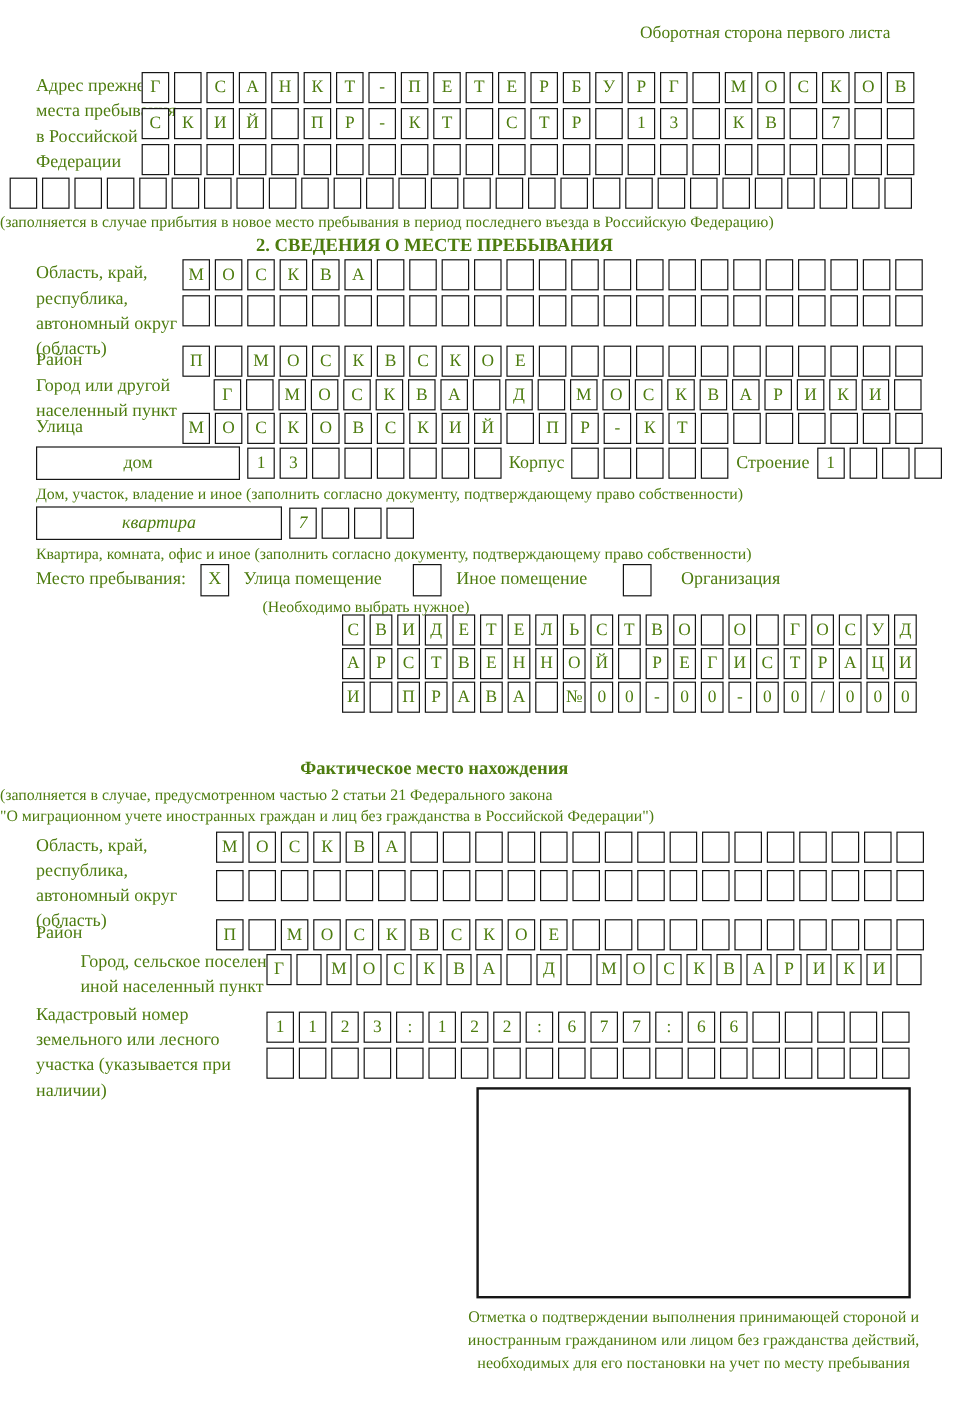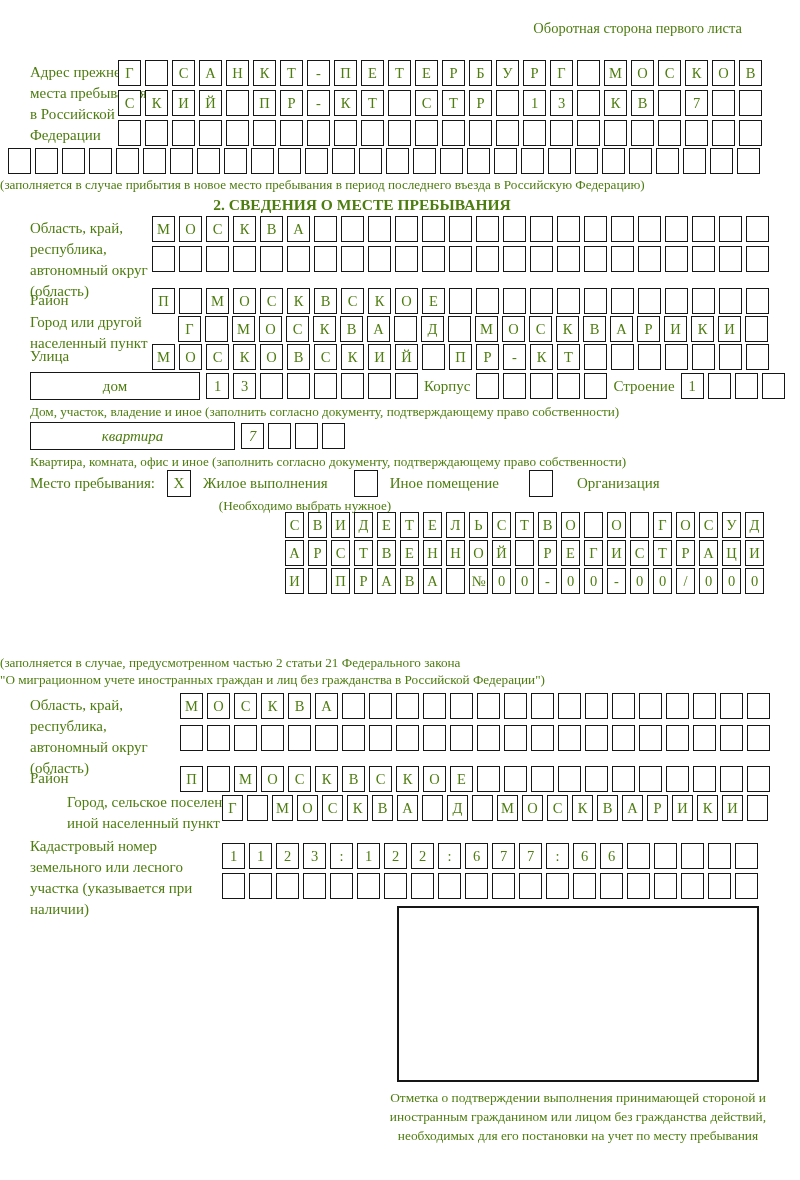--- a/index.html
+++ b/index.html
@@ -320,21 +320,21 @@
         <span class="cell"></span>
         <span class="cell"></span>
         <span class="cell"></span>
       </div>
   </div>
   <div class="abs" style="top:454px;left:30px;font-size:13.2px;">Квартира, комната, офис и иное (заполнить согласно документу, подтверждающему право собственности)</div>
 
   <div class="abs inline-row" style="top:470px;left:30px;gap:12px;">
     <span class="lbl">Место пребывания:</span>
     <div class="checkbox">X</div>
-    <span class="lbl">Жилое выполнения</span>
+    <span class="lbl">Улица помещение</span>
     <div class="checkbox" style="margin-left:14px;"></div>
     <span class="lbl">Иное помещение</span>
     <div class="checkbox" style="margin-left:18px;"></div>
     <span class="lbl" style="margin-left:12px;">Организация</span>
   </div>
   <div class="abs" style="top:498px;left:140px;width:330px;text-align:center;font-size:13.2px;">(Необходимо выбрать нужное)</div>
 
   <div class="abs cells doc" style="top:512px;left:285px;">
       <span class="cell">С</span>
       <span class="cell">В</span>
@@ -398,20 +398,21 @@
       <span class="cell">0</span>
       <span class="cell">-</span>
       <span class="cell">0</span>
       <span class="cell">0</span>
       <span class="cell">/</span>
       <span class="cell">0</span>
       <span class="cell">0</span>
       <span class="cell">0</span>
     </div>
 
+  <div class="abs h-title" style="top:632px;">Фактическое место нахождения</div>
   <div class="abs caption" style="top:655px;">(заполняется в случае, предусмотренном частью 2 статьи 21 Федерального закона</div>
   <div class="abs caption" style="top:672px;">"О миграционном учете иностранных граждан и лиц без гражданства в Российской Федерации")</div>
 
   <div class="abs lbl" style="top:695px;left:30px;width:150px;">Область, край, республика, автономный округ (область)</div>
   <div class="abs cells" style="top:693px;left:180px;">
       <span class="cell">М</span>
       <span class="cell">О</span>
       <span class="cell">С</span>
       <span class="cell">К</span>
       <span class="cell">В</span>

